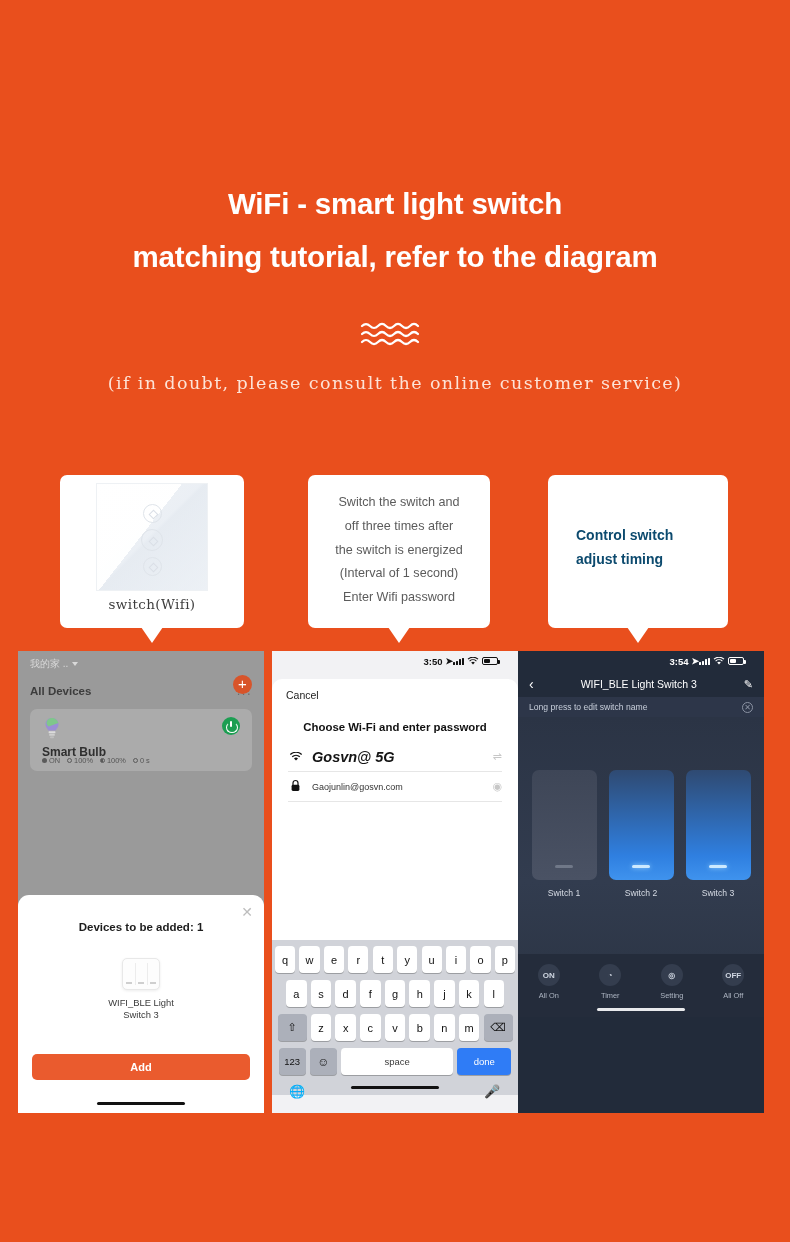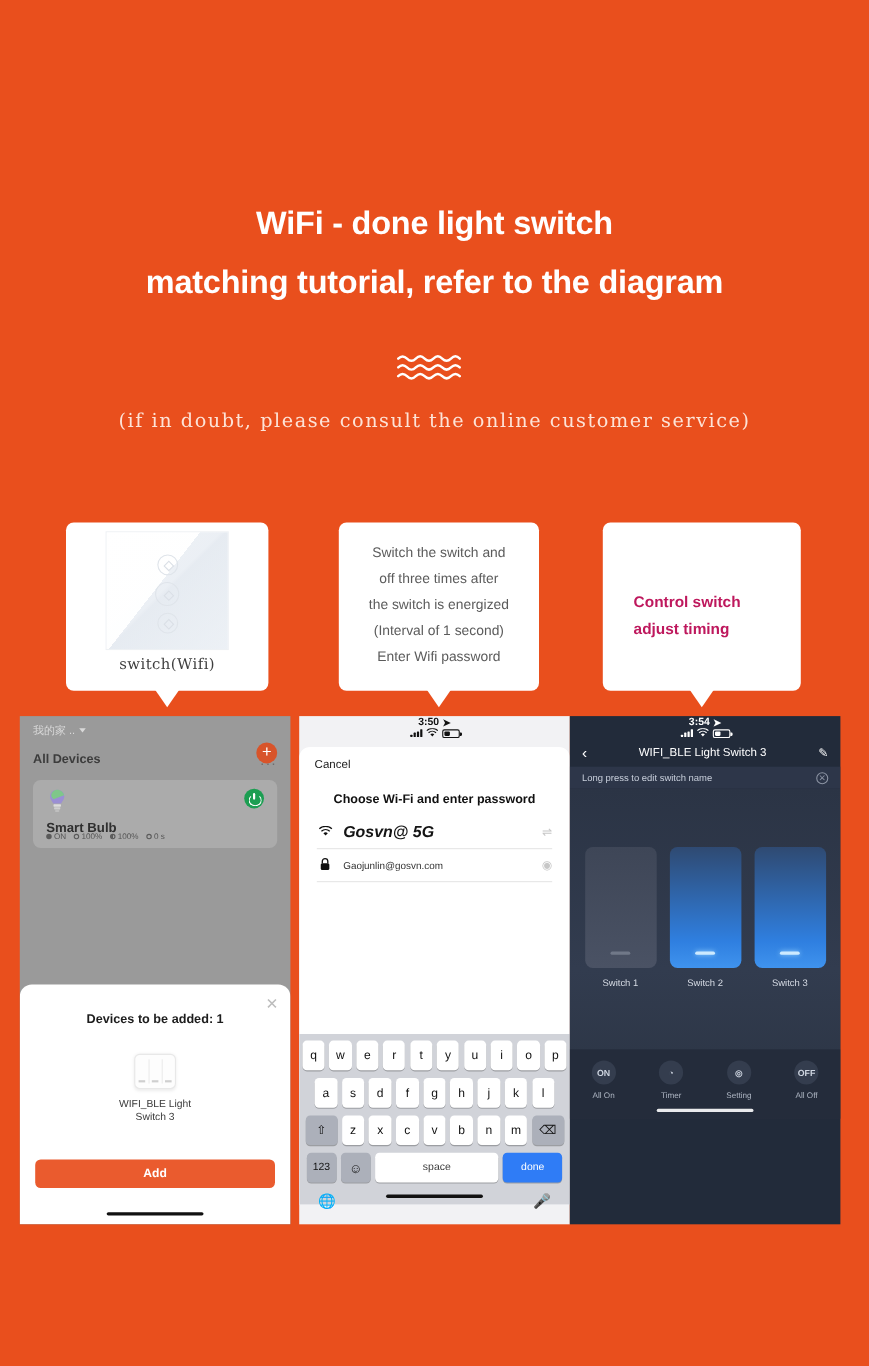--- a/index.html
+++ b/index.html
@@ -90,40 +90,40 @@
   .c2-text {
     padding: 16px 12px 0;
     text-align: center;
     color: #5b5b5b;
     font-size: 12.6px;
     line-height: 23.8px;
   }
   .c2-text span { display: block; }
 
   .c3-text {
-    padding: 60px 0 0 28px;
-    color: #be185d;
+    padding: 48px 0 0 28px;
+    color: #0c4a6e;
     font-weight: bold;
     font-size: 14px;
     line-height: 24px;
   }
   .c3-text span { display: block; }
 
   
   .phones { position: absolute; top: 651px; left: 18px; width: 754px; height: 336px; }
   .phone { position: absolute; top: 0; width: 246px; height: 462px; overflow: hidden; }
   #phone1 { left: 0; background: #9a9a9a; }
   #phone2 { left: 254px; background: #f2f2f4; }
   #phone3 { left: 500px; background: #222b3a; }
 
   
   .statusbar {
     height: 20px; display: flex; align-items: center;
-    justify-content: flex-start; padding: 0 9px;
-    font-size: 9.5px; font-weight: bold; flex-direction: column;
+    justify-content: flex-end; padding: 0 20px;
+    font-size: 9.5px; font-weight: bold;
   }
   .sb-light { color: #111; }
   .sb-dark { color: #fff; }
   .sb-right { display: flex; align-items: center; gap: 3px; }
   .bars { display: inline-flex; align-items: flex-end; gap: 1px; height: 7px; }
   .bars i { display: block; width: 2px; background: currentColor; border-radius: .5px; }
   .bars i:nth-child(1){height:2.5px}.bars i:nth-child(2){height:4px}
   .bars i:nth-child(3){height:5.5px}.bars i:nth-child(4){height:7px}
   .batt { width: 16px; height: 8px; border: 1px solid currentColor; border-radius: 2px; position: relative; }
   .batt::after { content:""; position:absolute; right:-3px; top:2.2px; width:1.6px;height:3.4px;background:currentColor;border-radius:0 1px 1px 0;}
@@ -269,21 +269,21 @@
   .tool .tl { margin-top: 5px; color: #aeb6c3; font-size: 7.4px; }
   .p3-home { position: absolute; left: 50%; margin-left: -44px; bottom: 6px; width: 88px; height: 3.4px; background: #e9eaec; border-radius: 2px; }
 </style>
 </head>
 <body>
 
 <div class="page">
 
   <div class="hero">
     <h1>
-      <span class="l1">WiFi - done light switch</span>
+      <span class="l1">WiFi - smart light switch</span>
       <span class="l2">matching tutorial, refer to the diagram</span>
     </h1>
 
     <div class="waves">
       <svg width="70" height="26" viewBox="0 0 70 26">
         <g fill="none" stroke="#ffffff" stroke-width="2.2" stroke-linecap="round">
           <path d="M2 5 q4 -4 8 0 q4 4 8 0 q4 -4 8 0 q4 4 8 0 q4 -4 8 0 q4 4 8 0 q4 -4 8 0"></path>
           <path d="M2 13 q4 -4 8 0 q4 4 8 0 q4 -4 8 0 q4 4 8 0 q4 -4 8 0 q4 4 8 0 q4 -4 8 0"></path>
           <path d="M2 21 q4 -4 8 0 q4 4 8 0 q4 -4 8 0 q4 4 8 0 q4 -4 8 0 q4 4 8 0 q4 -4 8 0"></path>
         </g>

